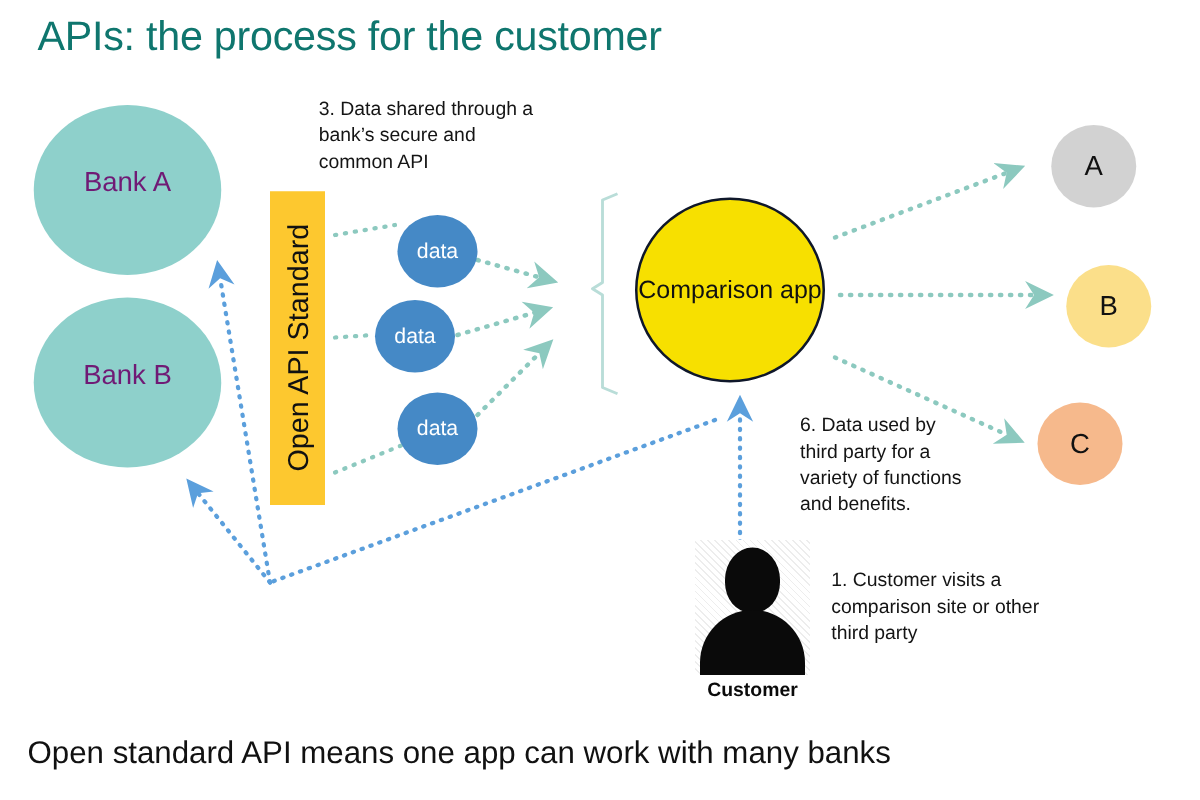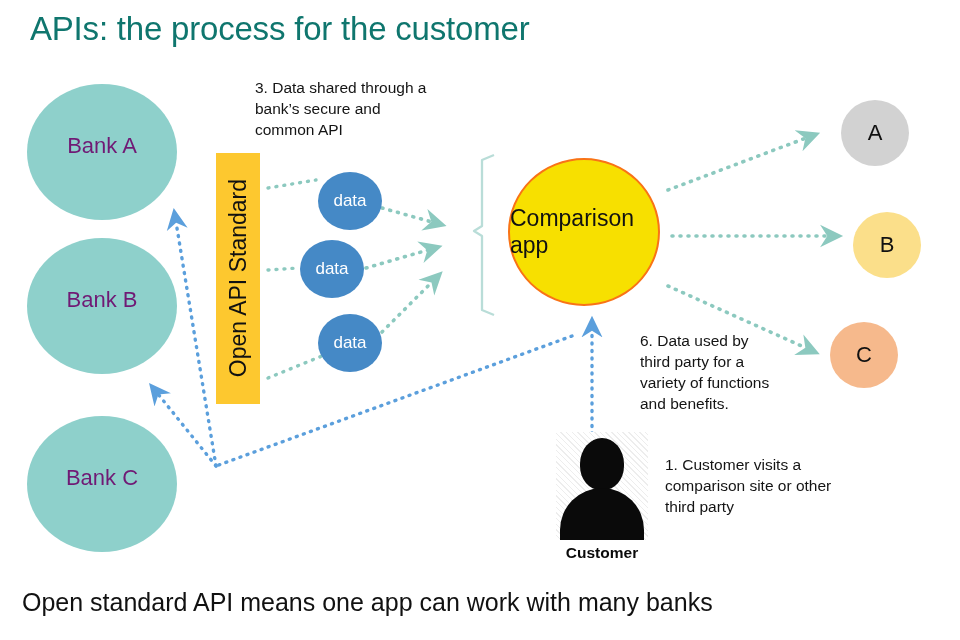--- a/index.html
+++ b/index.html
@@ -93,25 +93,25 @@
   #data-1 { left: 318px; top: 172px; width: 64px; height: 58px; }
   #data-2 { left: 300px; top: 240px; width: 64px; height: 58px; }
   #data-3 { left: 318px; top: 314px; width: 64px; height: 58px; }
 
   
   #comparison-app {
     left: 508px; top: 158px;
     width: 148px; height: 144px;
     border-radius: 50%;
     background: #f7e000;
-    border: 2px solid #f97316;
-    display: flex;
-    align-items: center;
-    justify-content: center;
-    font-size: 23px;
+    border: 2px solid #0f172a;
+    display: flex;
+    align-items: center;
+    justify-content: center;
+    font-size: 20px;
     color: #111;
   }
 
   
   .tp-circle {
     border-radius: 50%;
     display: flex;
     align-items: center;
     justify-content: center;
     font-size: 22px;
@@ -218,23 +218,20 @@
     </g>
   </svg>
 
   <div class="abs" id="page-title">APIs: the process for the customer</div>
 
   <div class="abs bank-circle" id="bank-a">
     <span class="bank-label">Bank A</span>
   </div>
   <div class="abs bank-circle" id="bank-b">
     <span class="bank-label">Bank B</span>
-  </div>
-  <div class="abs bank-circle" id="bank-c">
-    <span class="bank-label">Bank C</span>
   </div>
 
   <div class="abs" id="open-api-bar">
     <span class="vtext">Open API Standard</span>
   </div>
 
   <div class="abs data-circle" id="data-1">
     <span>data</span>
   </div>
   <div class="abs data-circle" id="data-2">

